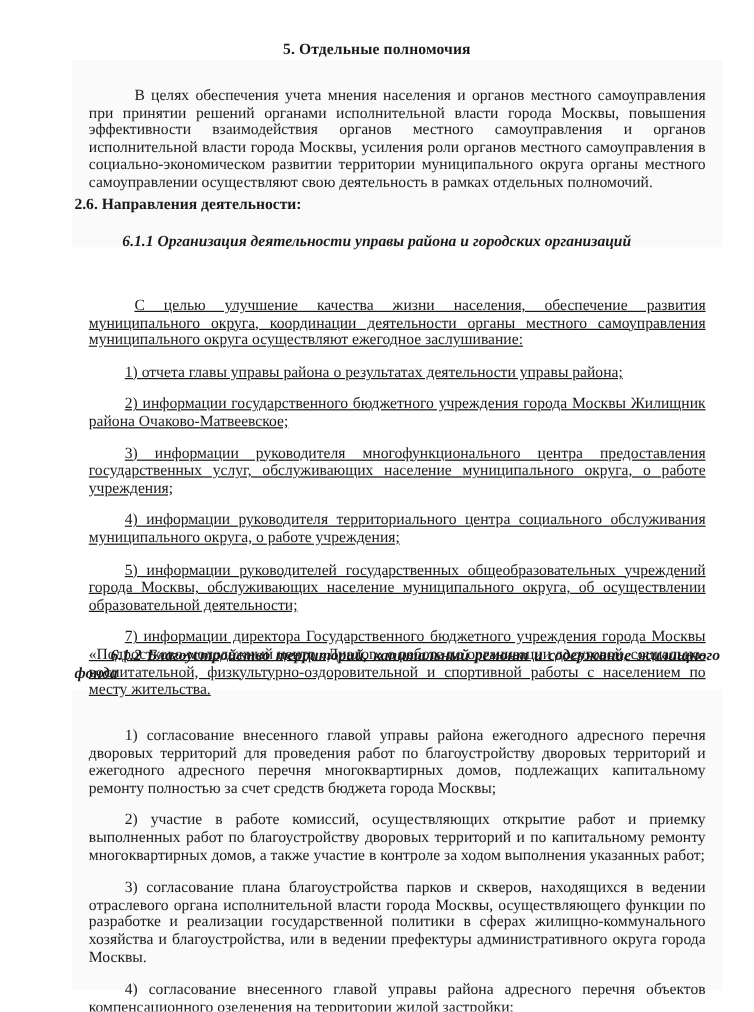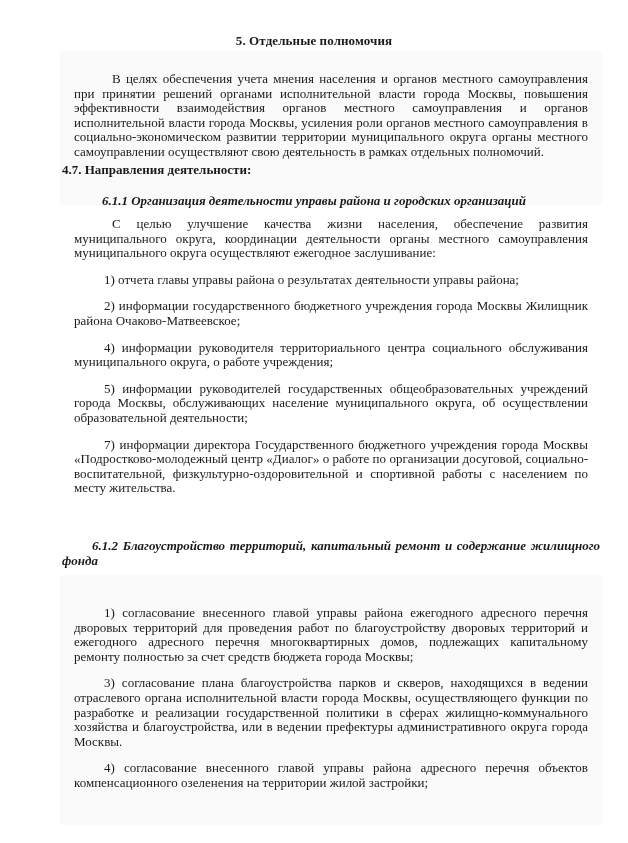--- a/index.html
+++ b/index.html
@@ -24,34 +24,36 @@
 
   <div class="title">5. Отдельные полномочия</div>
 
   <div class="shade" style="left:60px; top:50px; width:542px; height:156px;"></div>
   <div class="shade" style="left:60px; top:575px; width:542px; height:250px;"></div>
 
   <div class="block" style="top:60px;">
     <p class="indent">В целях обеспечения учета мнения населения и органов местного самоуправления при принятии решений органами исполнительной власти города Москвы, повышения эффективности взаимодействия органов местного самоуправления и органов исполнительной власти города Москвы, усиления роли органов местного самоуправления в социально-экономическом развитии территории муниципального округа органы местного самоуправлении осуществляют свою деятельность в рамках отдельных полномочий.</p>
   </div>
 
-  <div class="h2" style="top:162px;">4.7. Направления деятельности:</div>
+  <div class="h2" style="top:162px;">2.6. Направления деятельности:</div>
 
   <div class="h3" style="left:0; width:628px; text-align:center; top:193px;">6.1.1 Организация деятельности управы района и городских организаций</div>
 
-  <div class="block" style="top:205px;">
+  <div class="block" style="top:235px;text-decoration:underline;">
     <p class="indent">С целью улучшение качества жизни населения, обеспечение развития муниципального округа, координации деятельности органы местного самоуправления муниципального округа осуществляют ежегодное заслушивание:</p>
     <p class="item">1)  отчета главы управы района о результатах деятельности управы района;</p>
     <p class="item">2)   информации государственного бюджетного учреждения города Москвы Жилищник района Очаково-Матвеевское;</p>
+    <p class="item">3)  информации руководителя многофункционального центра предоставления государственных услуг, обслуживающих население муниципального округа, о работе учреждения;</p>
     <p class="item">4) информации руководителя территориального центра социального обслуживания муниципального округа, о работе учреждения;</p>
     <p class="item">5) информации руководителей государственных общеобразовательных учреждений города Москвы, обслуживающих население муниципального округа, об осуществлении образовательной деятельности;</p>
     <p class="item">7) информации директора Государственного бюджетного учреждения города Москвы «Подростково-молодежный центр «Диалог» о работе по организации досуговой, социально-воспитательной, физкультурно-оздоровительной и спортивной работы с населением по месту жительства.</p>
   </div>
 
   <div class="h3" style="left:62px; width:538px; top:538px; text-indent:30px; text-align:justify; line-height:15px;">6.1.2 Благоустройство территорий, капитальный ремонт и содержание жилищного фонда</div>
 
   <div class="block" style="top:594px;">
     <p class="item">1) согласование внесенного главой управы района ежегодного адресного перечня дворовых территорий для проведения работ по благоустройству дворовых территорий и ежегодного адресного перечня многоквартирных домов, подлежащих капитальному ремонту полностью за счет средств бюджета города Москвы;</p>
+    <p class="item">2) участие в работе комиссий, осуществляющих открытие работ и приемку выполненных работ по благоустройству дворовых территорий и по капитальному ремонту многоквартирных домов, а также участие в контроле за ходом выполнения указанных работ;</p>
     <p class="item">3) согласование плана благоустройства парков и скверов, находящихся в ведении отраслевого органа исполнительной власти города Москвы, осуществляющего функции по разработке и реализации государственной политики в сферах жилищно-коммунального хозяйства и благоустройства, или в ведении префектуры административного округа города Москвы.</p>
     <p class="item">4) согласование внесенного главой управы района адресного перечня объектов компенсационного озеленения на территории жилой застройки;</p>
   </div>
 
 </div>
 
 </body></html>

